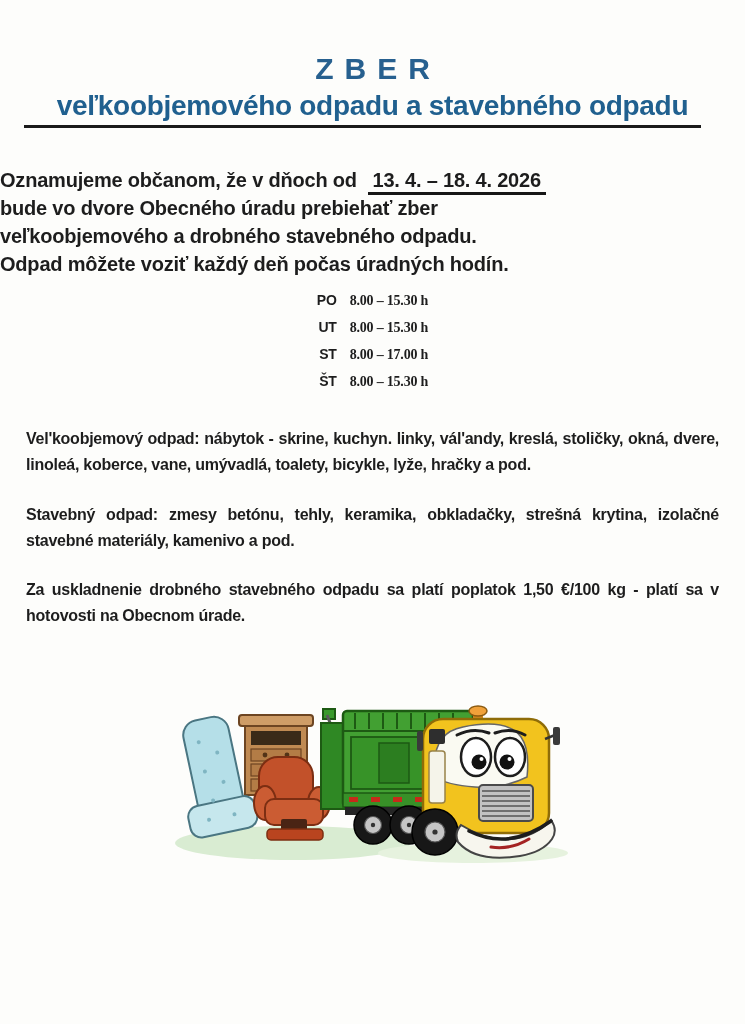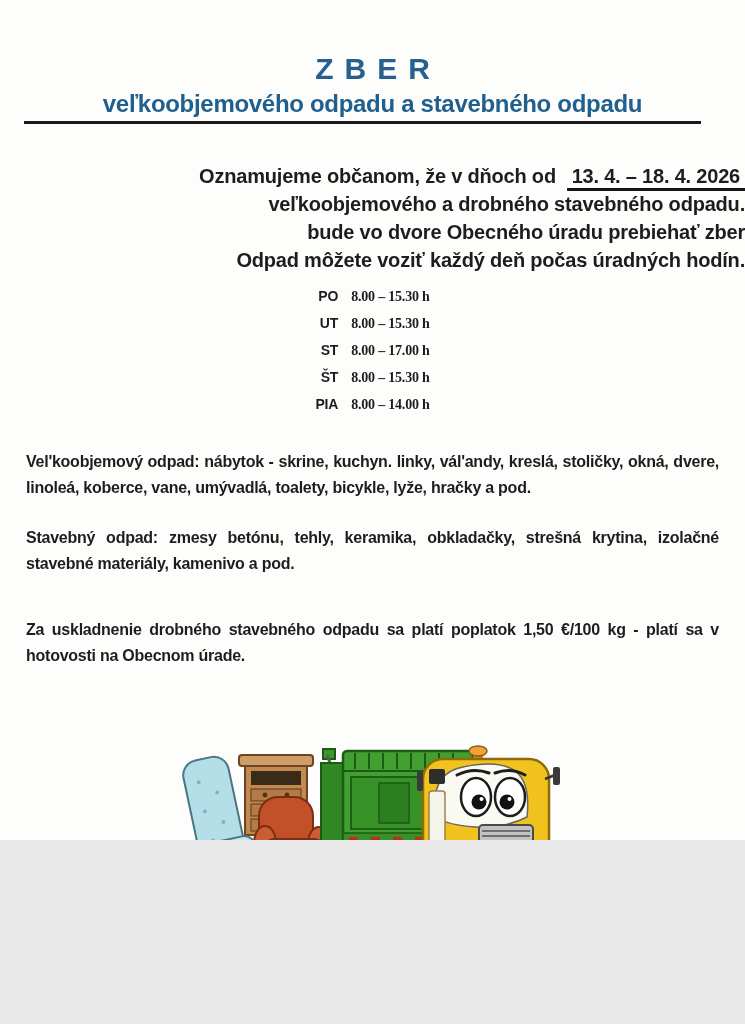--- a/index.html
+++ b/index.html
@@ -1,45 +1,45 @@
 <!DOCTYPE html>
 <html><head>
 <meta charset="utf-8">
 <style>
   html,body{margin:0;padding:0;background:#e8e8e8;}
   .page{
     position:relative;
-    width:745px;height:840px;
+    width:745px;height:1024px;
     margin:0 auto;
     background:#fdfdfb;
     font-family:"Liberation Sans",sans-serif;
     font-weight:700;
     color:#1d1d1d;
     overflow:hidden;
     box-sizing:border-box;
   }
   header{padding-top:52px;}
   .title{
     margin:0;text-align:center;
     font-size:30px;letter-spacing:11px;padding-left:11px;
     color:#27608f;
   }
   .subtitle{
     margin:4px 0 0 0;text-align:center;
-    font-size:24px;letter-spacing:-0.3px;
+    font-size:28px;letter-spacing:-0.3px;
     color:#20608f;
   }
   .rule{
     margin:3px 44px 0 24px;
     border-top:3px solid #1a1a1a;
     height:0;
   }
   .intro{
     margin-top:38px;
-    text-align:right;
+    text-align:left;
     font-size:20px;line-height:28px;
     letter-spacing:-0.2px;
   }
   .date-underline{
     border-bottom:3px solid #161616;
     padding:0 5px 1px 5px;
     white-space:nowrap;
   }
   .schedule{
     margin:9px auto 0 auto;
@@ -51,65 +51,61 @@
   .schedule td.day{text-align:right;padding-right:13px;}
   .schedule td.time{text-align:left;font-family:Liberation Serif, serif;}
   .body-par{
     margin:0 26px;
     font-size:16px;line-height:26px;
     text-align:justify;
     letter-spacing:-0.25px;
   }
   .par-bulky{margin-top:31px;}
   .par-construction{margin-top:24px;}
-  .par-fee{margin-top:40px;}
+  .par-fee{margin-top:23px;}
   figure.illustration{
     margin:56px 0 0 0;
     display:flex;justify-content:center;
   }
 </style>
 </head>
 <body>
 
 <div class="page">
 
   <header>
     <h1 class="title">ZBER</h1>
     <h2 class="subtitle">veľkoobjemového odpadu a stavebného odpadu</h2>
     <div class="rule"></div>
   </header>
 
   <section class="intro">
     <div><span>Oznamujeme občanom, že v dňoch od</span>&nbsp;&nbsp;<span class="date-underline">13. 4. – 18. 4. 2026</span></div>
+    <div>bude vo dvore Obecného úradu prebiehať zber</div>
     <div>veľkoobjemového a drobného stavebného odpadu.</div>
-    <div>bude vo dvore Obecného úradu prebiehať zber</div>
     <div>Odpad môžete voziť každý deň počas úradných hodín.</div>
   </section>
 
   <table class="schedule">
     <tbody>
       <tr>
         <td class="day">PO</td>
         <td class="time">8.00 – 15.30 h</td>
       </tr>
       <tr>
         <td class="day">UT</td>
         <td class="time">8.00 – 15.30 h</td>
       </tr>
       <tr>
         <td class="day">ST</td>
         <td class="time">8.00 – 17.00 h</td>
       </tr>
       <tr>
         <td class="day">ŠT</td>
         <td class="time">8.00 – 15.30 h</td>
-      </tr>
-      <tr>
-        <td class="day">PIA</td>
-        <td class="time">8.00 – 14.00 h</td>
       </tr>
     </tbody>
   </table>
 
   <p class="body-par par-bulky">Vel'koobjemový odpad: nábytok - skrine, kuchyn. linky, vál'andy, kreslá, stoličky, okná, dvere, linoleá, koberce, vane, umývadlá, toalety, bicykle, lyže, hračky a pod.</p>
   <p class="body-par par-construction">Stavebný odpad: zmesy betónu, tehly, keramika, obkladačky, strešná krytina, izolačné stavebné materiály, kamenivo a pod.</p>
   <p class="body-par par-fee">Za uskladnenie drobného stavebného odpadu sa platí poplatok 1,50 €/100 kg - platí sa v hotovosti na Obecnom úrade.</p>
 
   <figure class="illustration" aria-label="Cartoon garbage truck with green container and smiling yellow cab beside discarded furniture: blue folded mattress, red armchair, wooden dresser on a green grass patch">
     <svg width="400" height="185" viewBox="0 0 400 185">

